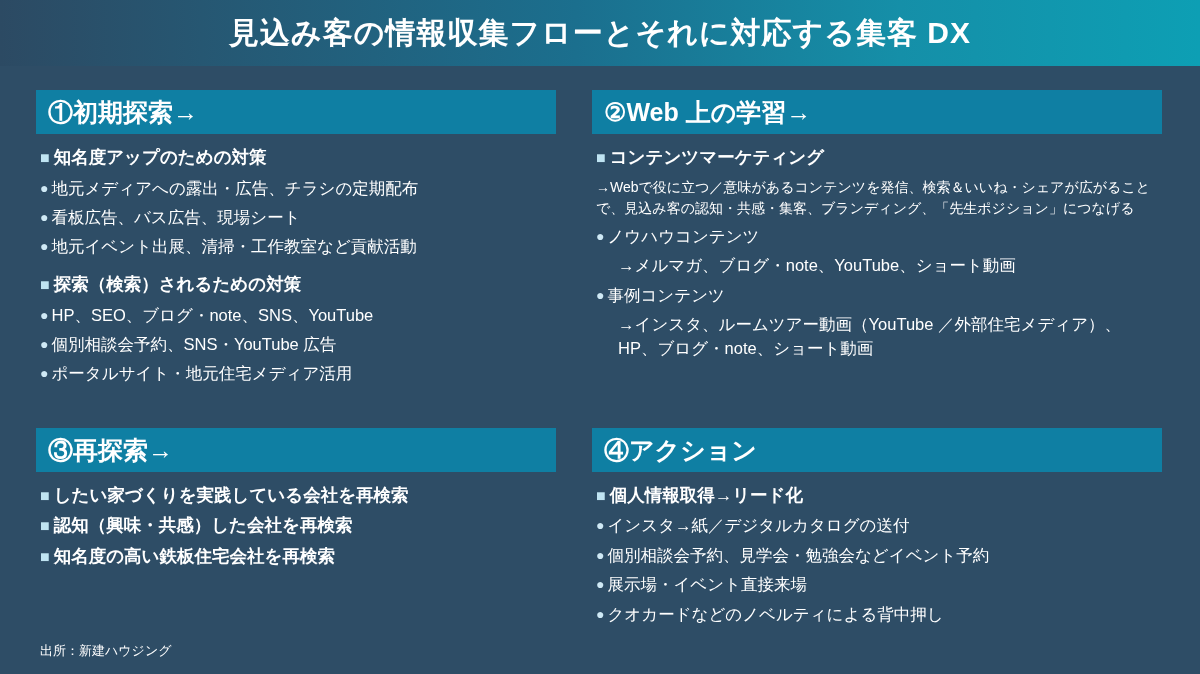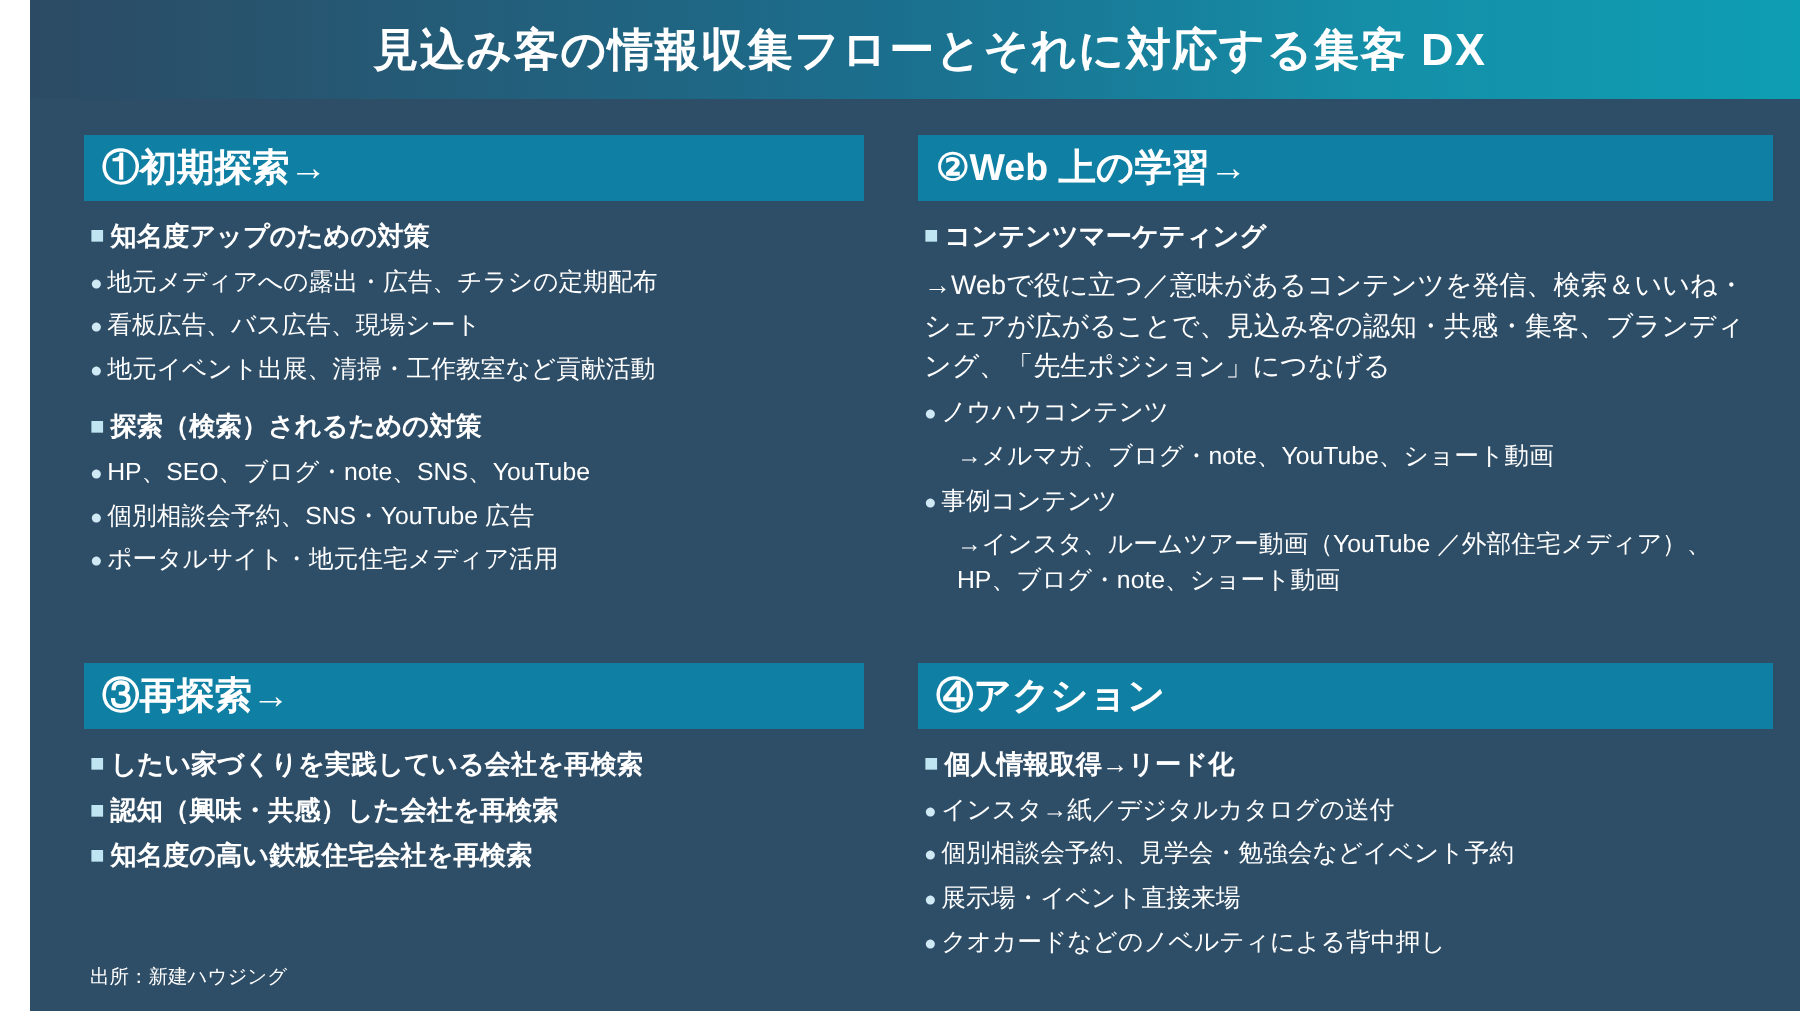--- a/index.html
+++ b/index.html
@@ -12,21 +12,20 @@
     background: #ffffff;
     font-family: "Liberation Sans", sans-serif;
     overflow: hidden;
   }
   .slide {
     position: relative;
     width: 980px;
     height: 674px;
     background: #ffffff;
     box-sizing: border-box;
-    margin-left: 20px;
   }
   
   .title-bar {
     position: absolute;
     left: 0;
     top: 0;
     width: 1200px;
     height: 66px;
     background: linear-gradient(90deg, #2c4a63 0%, #1b6f8e 48%, #158fa8 75%, #0d9fb4 100%);
     display: flex;
@@ -105,21 +104,21 @@
     color: #cfe9f5;
     margin-right: 3px;
     flex: none;
     font-size: 14px;
     line-height: 1.6;
   }
   .item .txt {
     flex: 1;
   }
   .plain {
-    font-size: 18px;
+    font-size: 14px;
     color: #ffffff;
     margin: 0 0 6px 0;
     line-height: 1.5;
   }
   .sub-note {
     font-size: 16.5px;
     color: #ffffff;
     line-height: 1.45;
     padding-left: 22px;
     margin: 0 0 6px 0;

